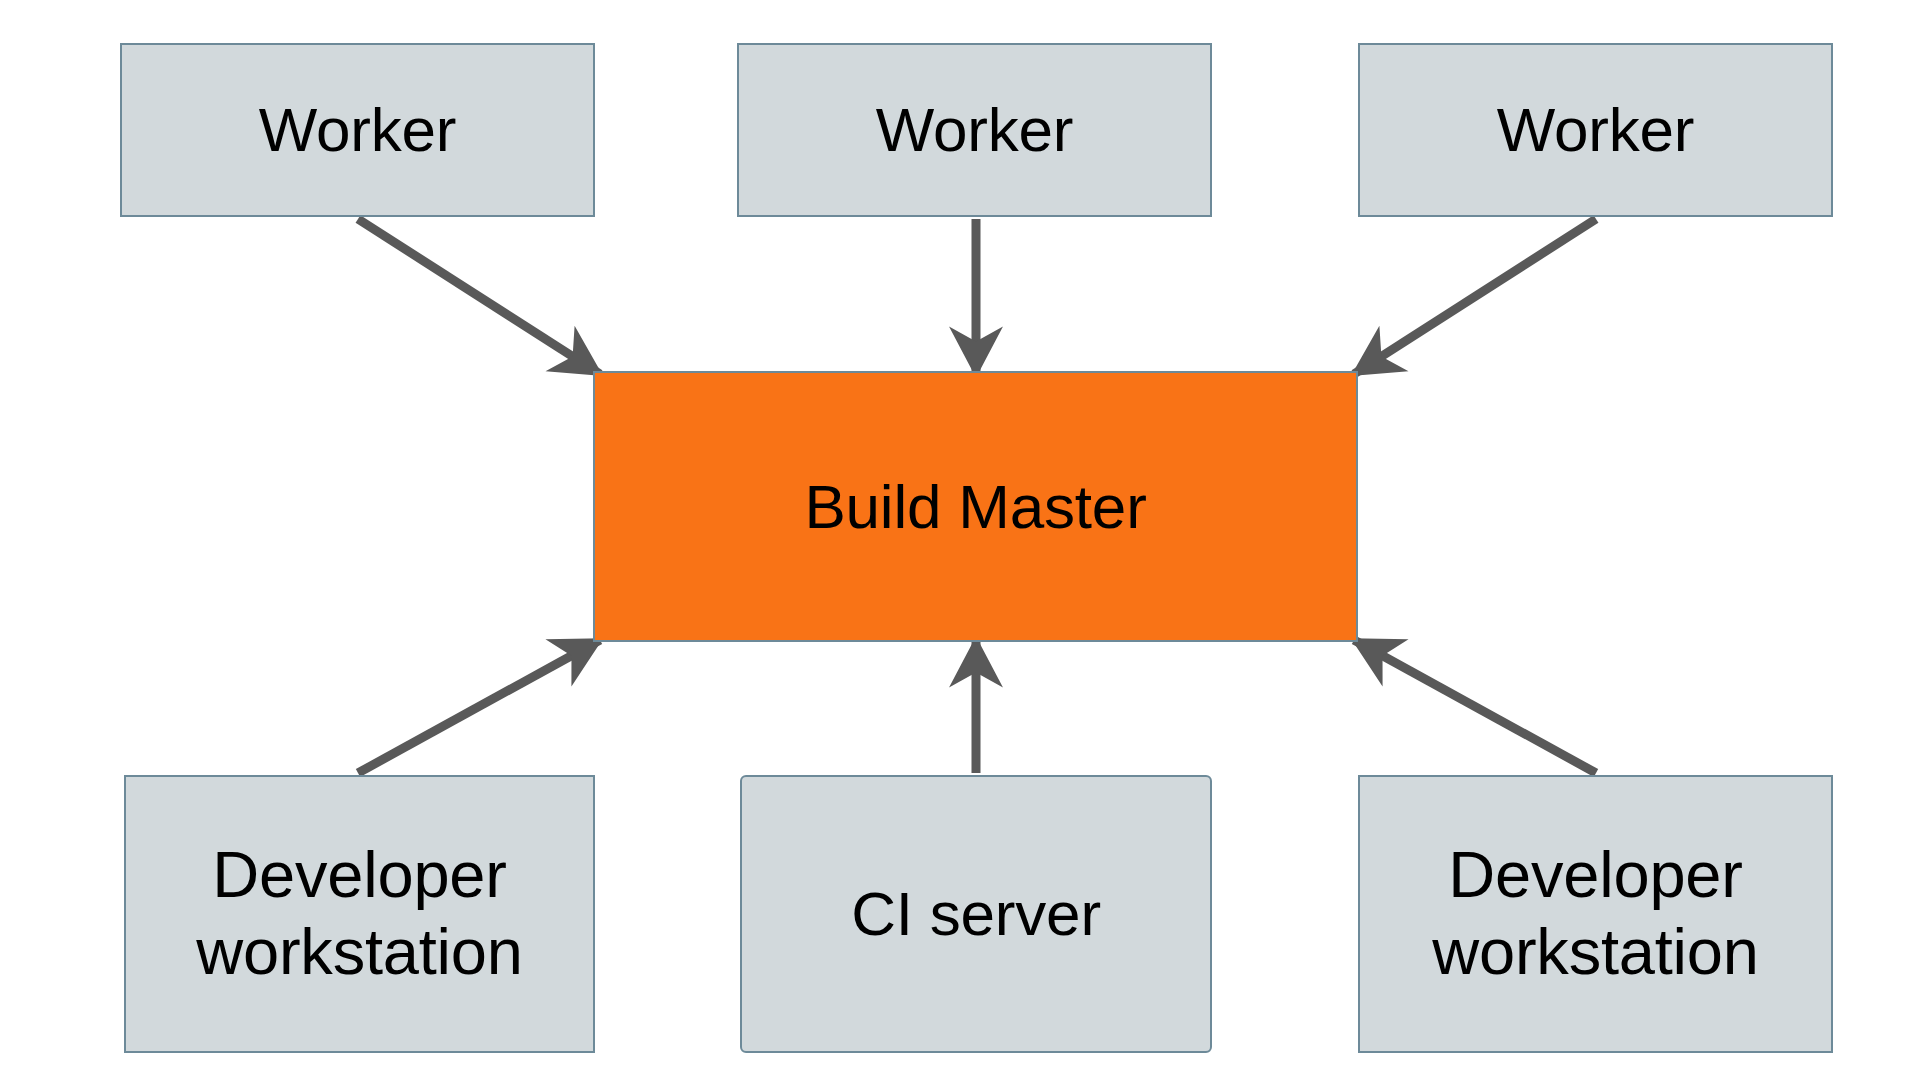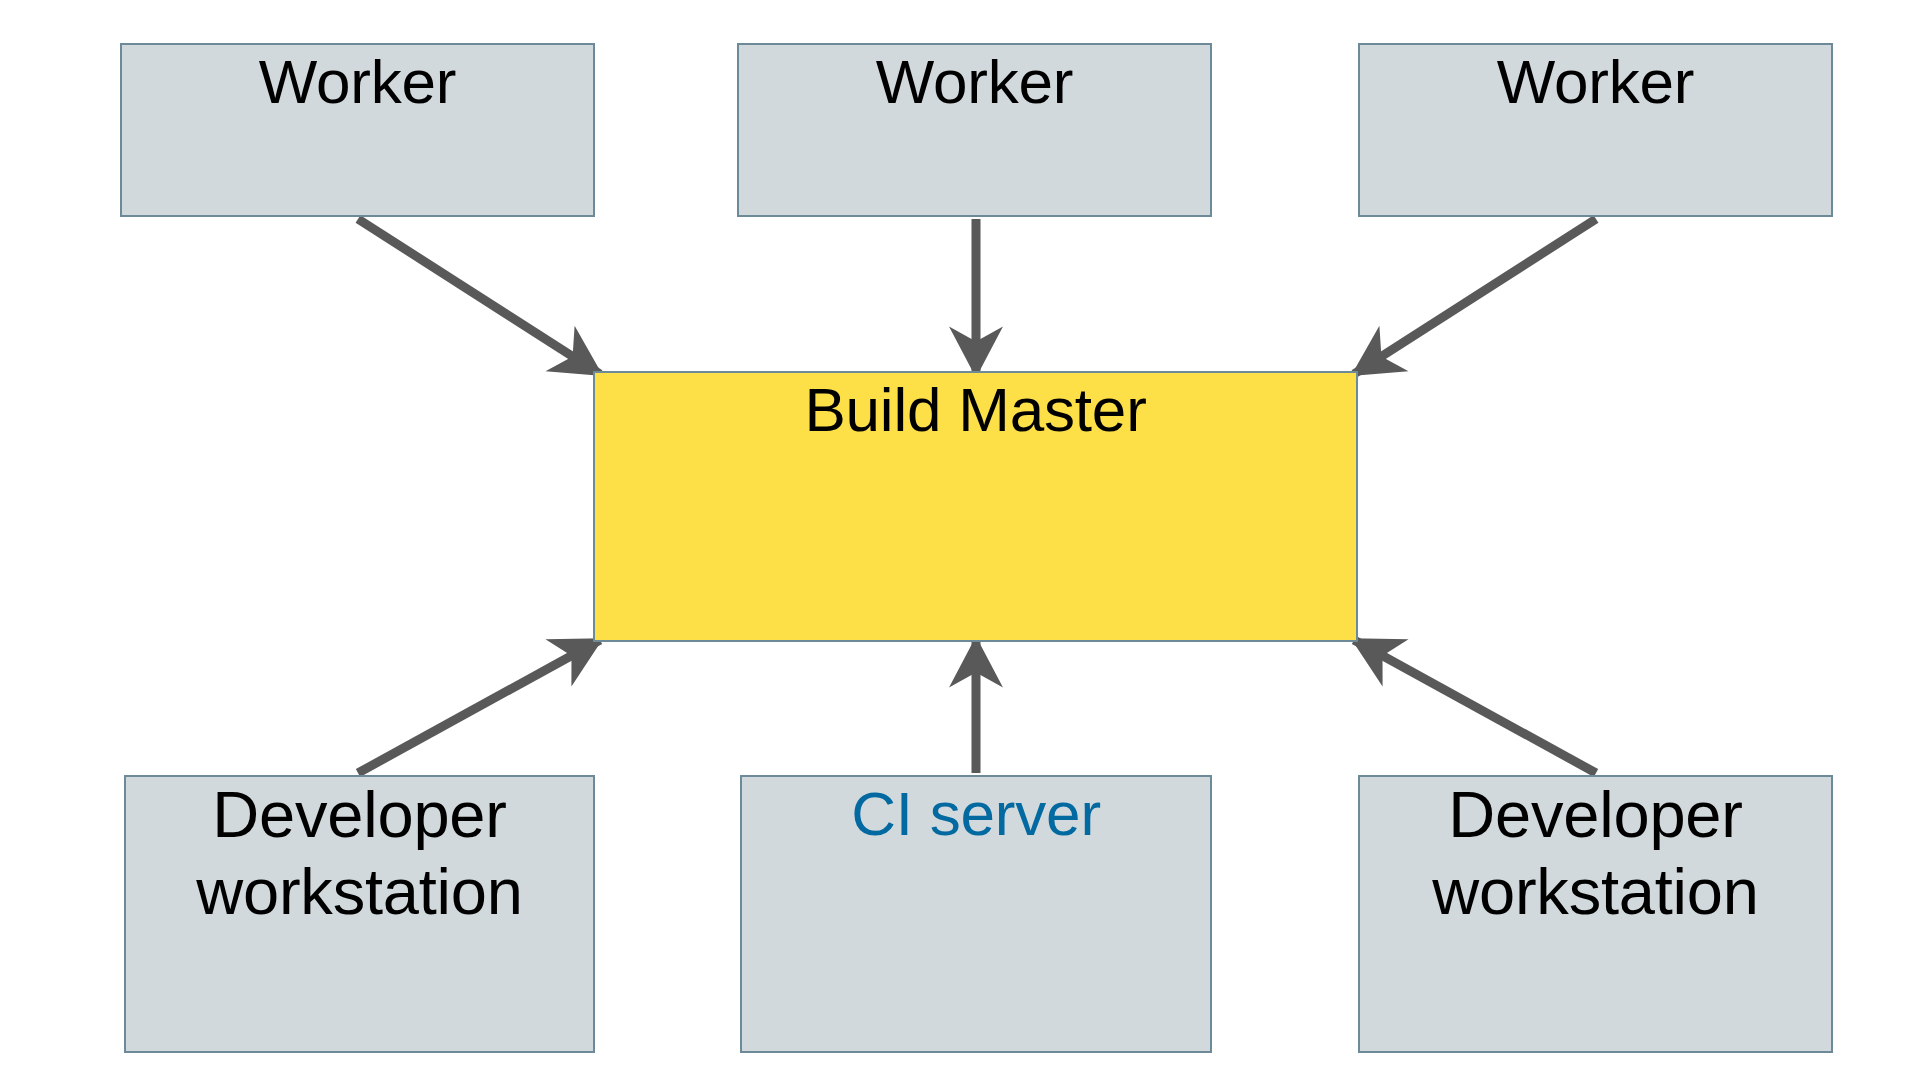--- a/index.html
+++ b/index.html
@@ -25,20 +25,21 @@
     width: 1910px;
     height: 1090px;
     pointer-events: none;
   }
   .node {
     position: absolute;
     box-sizing: border-box;
     background: #d2d9dc;
     border: 2px solid #6d8a99;
     display: flex;
+    align-items: center;
     justify-content: center;
     text-align: center;
     color: #000000;
     font-family: "Liberation Sans", sans-serif;
     font-weight: 400;
     line-height: 1.18;
     white-space: pre-line;
     letter-spacing: -0.2px;
   }
   .node-label {
@@ -83,30 +84,30 @@
   </div>
 
   <div class="node n-worker" id="node-worker-2" style="left: 737px; top: 43px; width: 475px; height: 174px; background: rgb(210, 217, 220); border-color: rgb(109, 138, 153); color: rgb(0, 0, 0);">
     <span class="node-label">Worker</span>
   </div>
 
   <div class="node n-worker" id="node-worker-3" style="left: 1358px; top: 43px; width: 475px; height: 174px; background: rgb(210, 217, 220); border-color: rgb(109, 138, 153); color: rgb(0, 0, 0);">
     <span class="node-label">Worker</span>
   </div>
 
-  <div class="node n-master" id="node-build-master" style="left: 593px; top: 371px; width: 765px; height: 271px; background: #fde047; border-color: rgb(109, 138, 153); color: rgb(0, 0, 0);">
+  <div class="node n-master" id="node-build-master" style="left: 593px; top: 371px; width: 765px; height: 271px; background: #f97316; border-color: rgb(109, 138, 153); color: rgb(0, 0, 0);">
     <span class="node-label">Build Master</span>
   </div>
 
   <div class="node n-dev" id="node-dev-left" style="left: 124px; top: 775px; width: 471px; height: 278px; background: rgb(210, 217, 220); border-color: rgb(109, 138, 153); color: rgb(0, 0, 0);">
     <span class="node-label">Developer
 workstation</span>
   </div>
 
-  <div class="node n-ci" id="node-ci-server" style="left: 740px; top: 775px; width: 472px; height: 278px; background: rgb(210, 217, 220); border-color: rgb(109, 138, 153); color: #0369a1;">
+  <div class="node n-ci" id="node-ci-server" style="left: 740px; top: 775px; width: 472px; height: 278px; background: rgb(210, 217, 220); border-color: rgb(109, 138, 153); color: #000000; border-radius: 6px;">
     <span class="node-label">CI server</span>
   </div>
 
   <div class="node n-dev" id="node-dev-right" style="left: 1358px; top: 775px; width: 475px; height: 278px; background: rgb(210, 217, 220); border-color: rgb(109, 138, 153); color: rgb(0, 0, 0);">
     <span class="node-label">Developer
 workstation</span>
   </div>
 
 </div>
 

